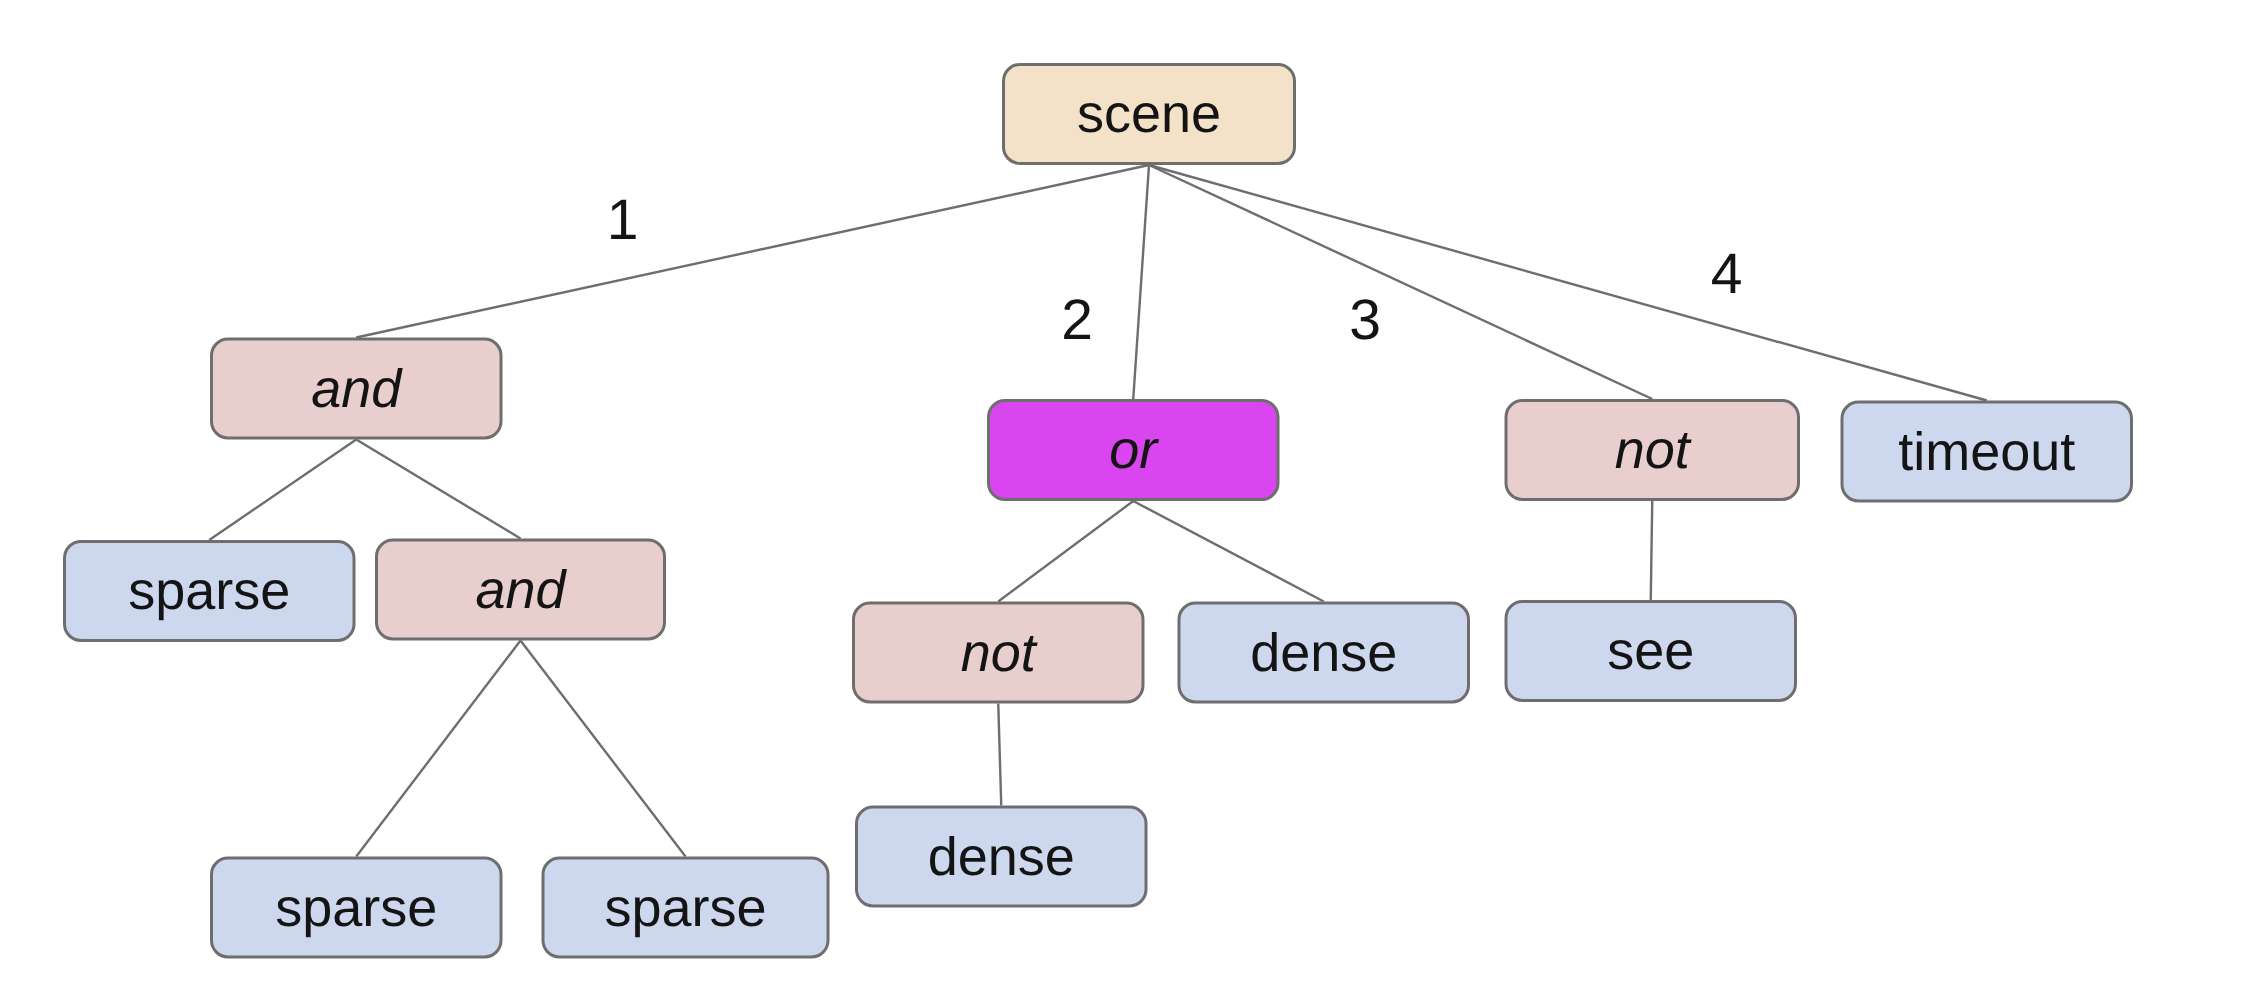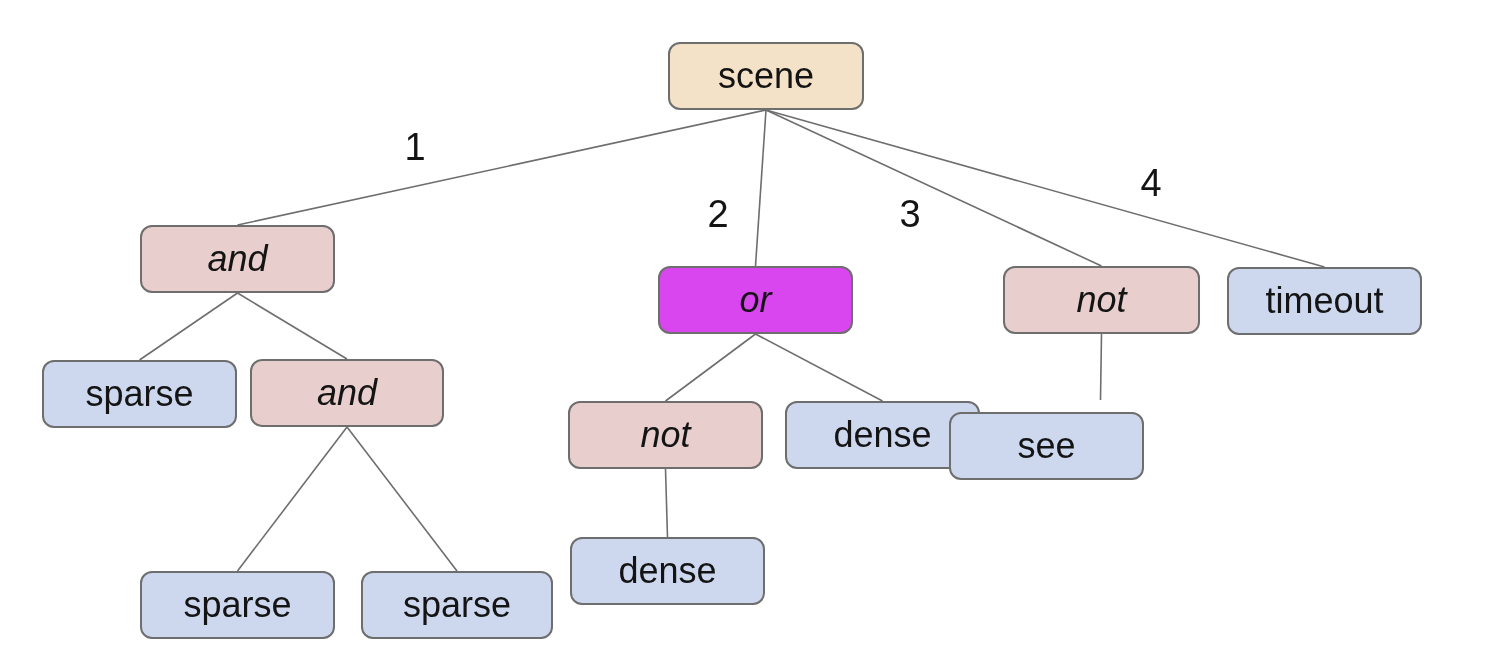--- a/index.html
+++ b/index.html
@@ -85,21 +85,21 @@
       </div>
       <div class="node operator" style="left: 250px; top: 359px; width: 194px; height: 68px; background: rgb(232, 207, 205); border-color: rgb(110, 110, 110);">
         <span>and</span>
       </div>
       <div class="node operator" style="left: 568px; top: 401px; width: 195px; height: 68px; background: rgb(232, 207, 205); border-color: rgb(110, 110, 110);">
         <span>not</span>
       </div>
       <div class="node leaf" style="left: 785px; top: 401px; width: 195px; height: 68px; background: rgb(205, 216, 239); border-color: rgb(110, 110, 110);">
         <span>dense</span>
       </div>
-      <div class="node leaf" style="left: 949px; top: 400px; width: 195px; height: 68px; background: rgb(205, 216, 239); border-color: rgb(110, 110, 110); margin-top: 12px;">
+      <div class="node leaf" style="left: 1003px; top: 400px; width: 195px; height: 68px; background: rgb(205, 216, 239); border-color: rgb(110, 110, 110);">
         <span>see</span>
       </div>
       <div class="node leaf" style="left: 140px; top: 571px; width: 195px; height: 68px; background: rgb(205, 216, 239); border-color: rgb(110, 110, 110);">
         <span>sparse</span>
       </div>
       <div class="node leaf" style="left: 361px; top: 571px; width: 192px; height: 68px; background: rgb(205, 216, 239); border-color: rgb(110, 110, 110);">
         <span>sparse</span>
       </div>
       <div class="node leaf" style="left: 570px; top: 537px; width: 195px; height: 68px; background: rgb(205, 216, 239); border-color: rgb(110, 110, 110);">
         <span>dense</span>

